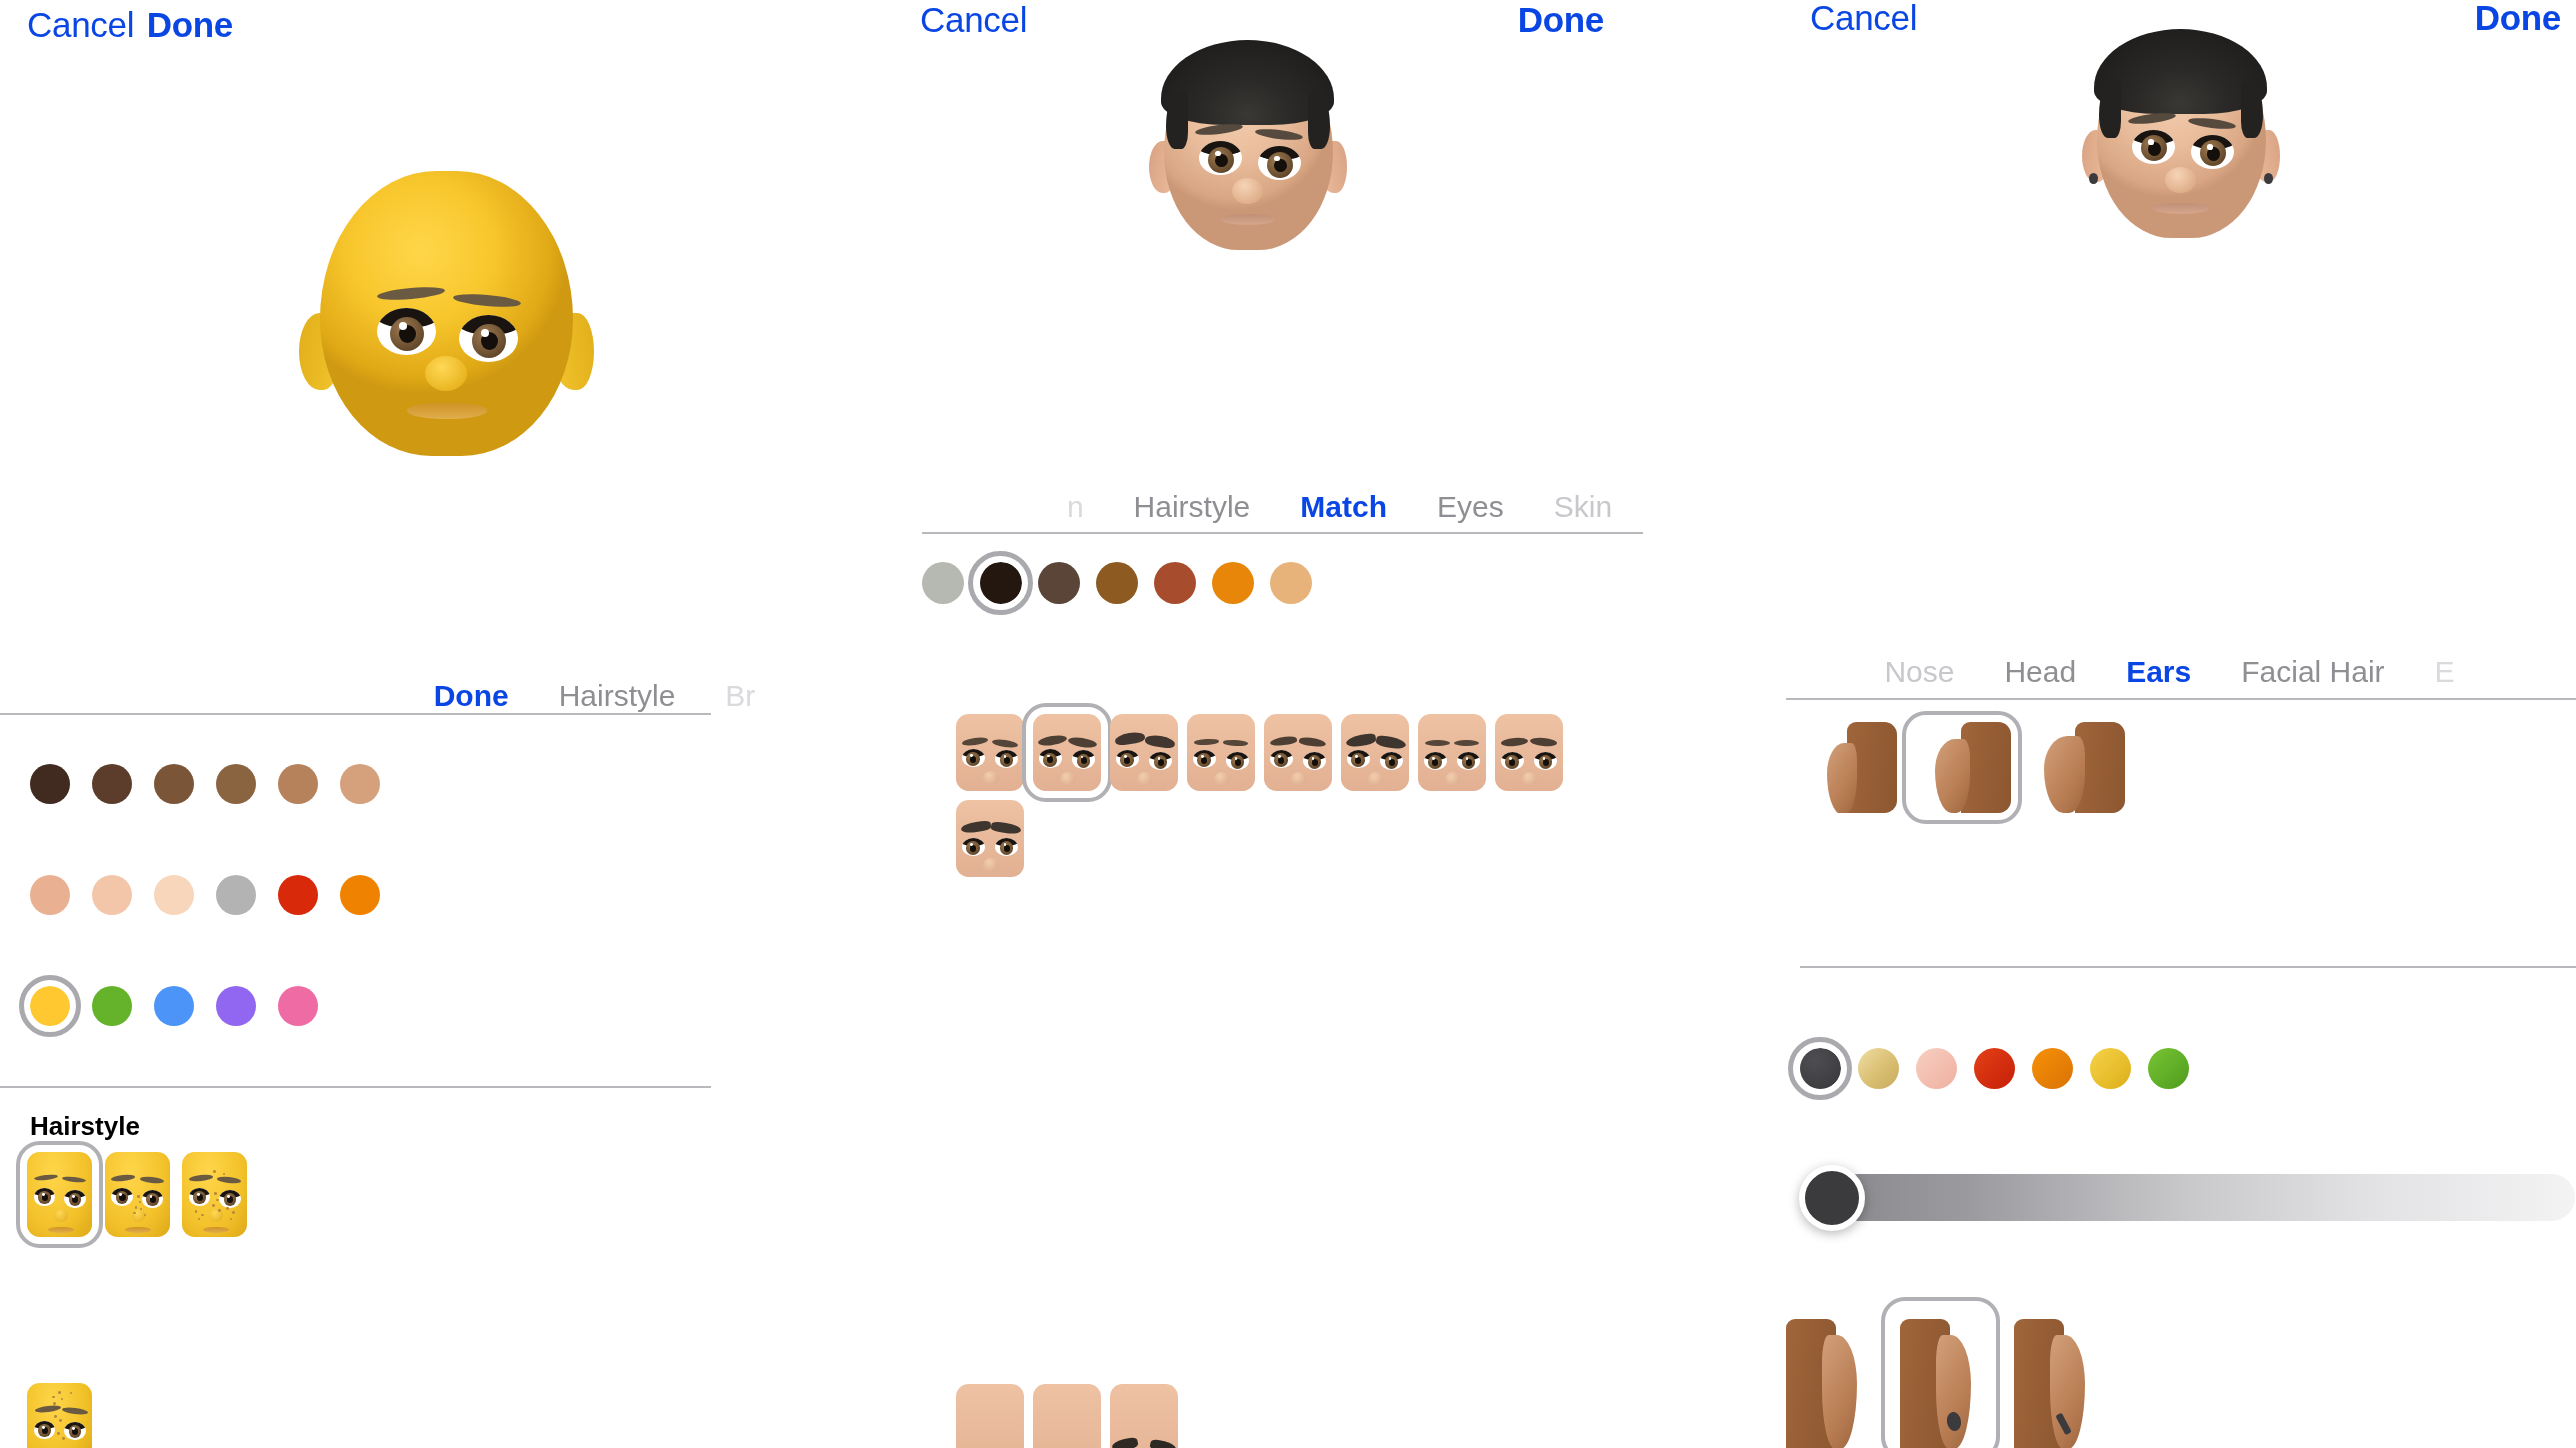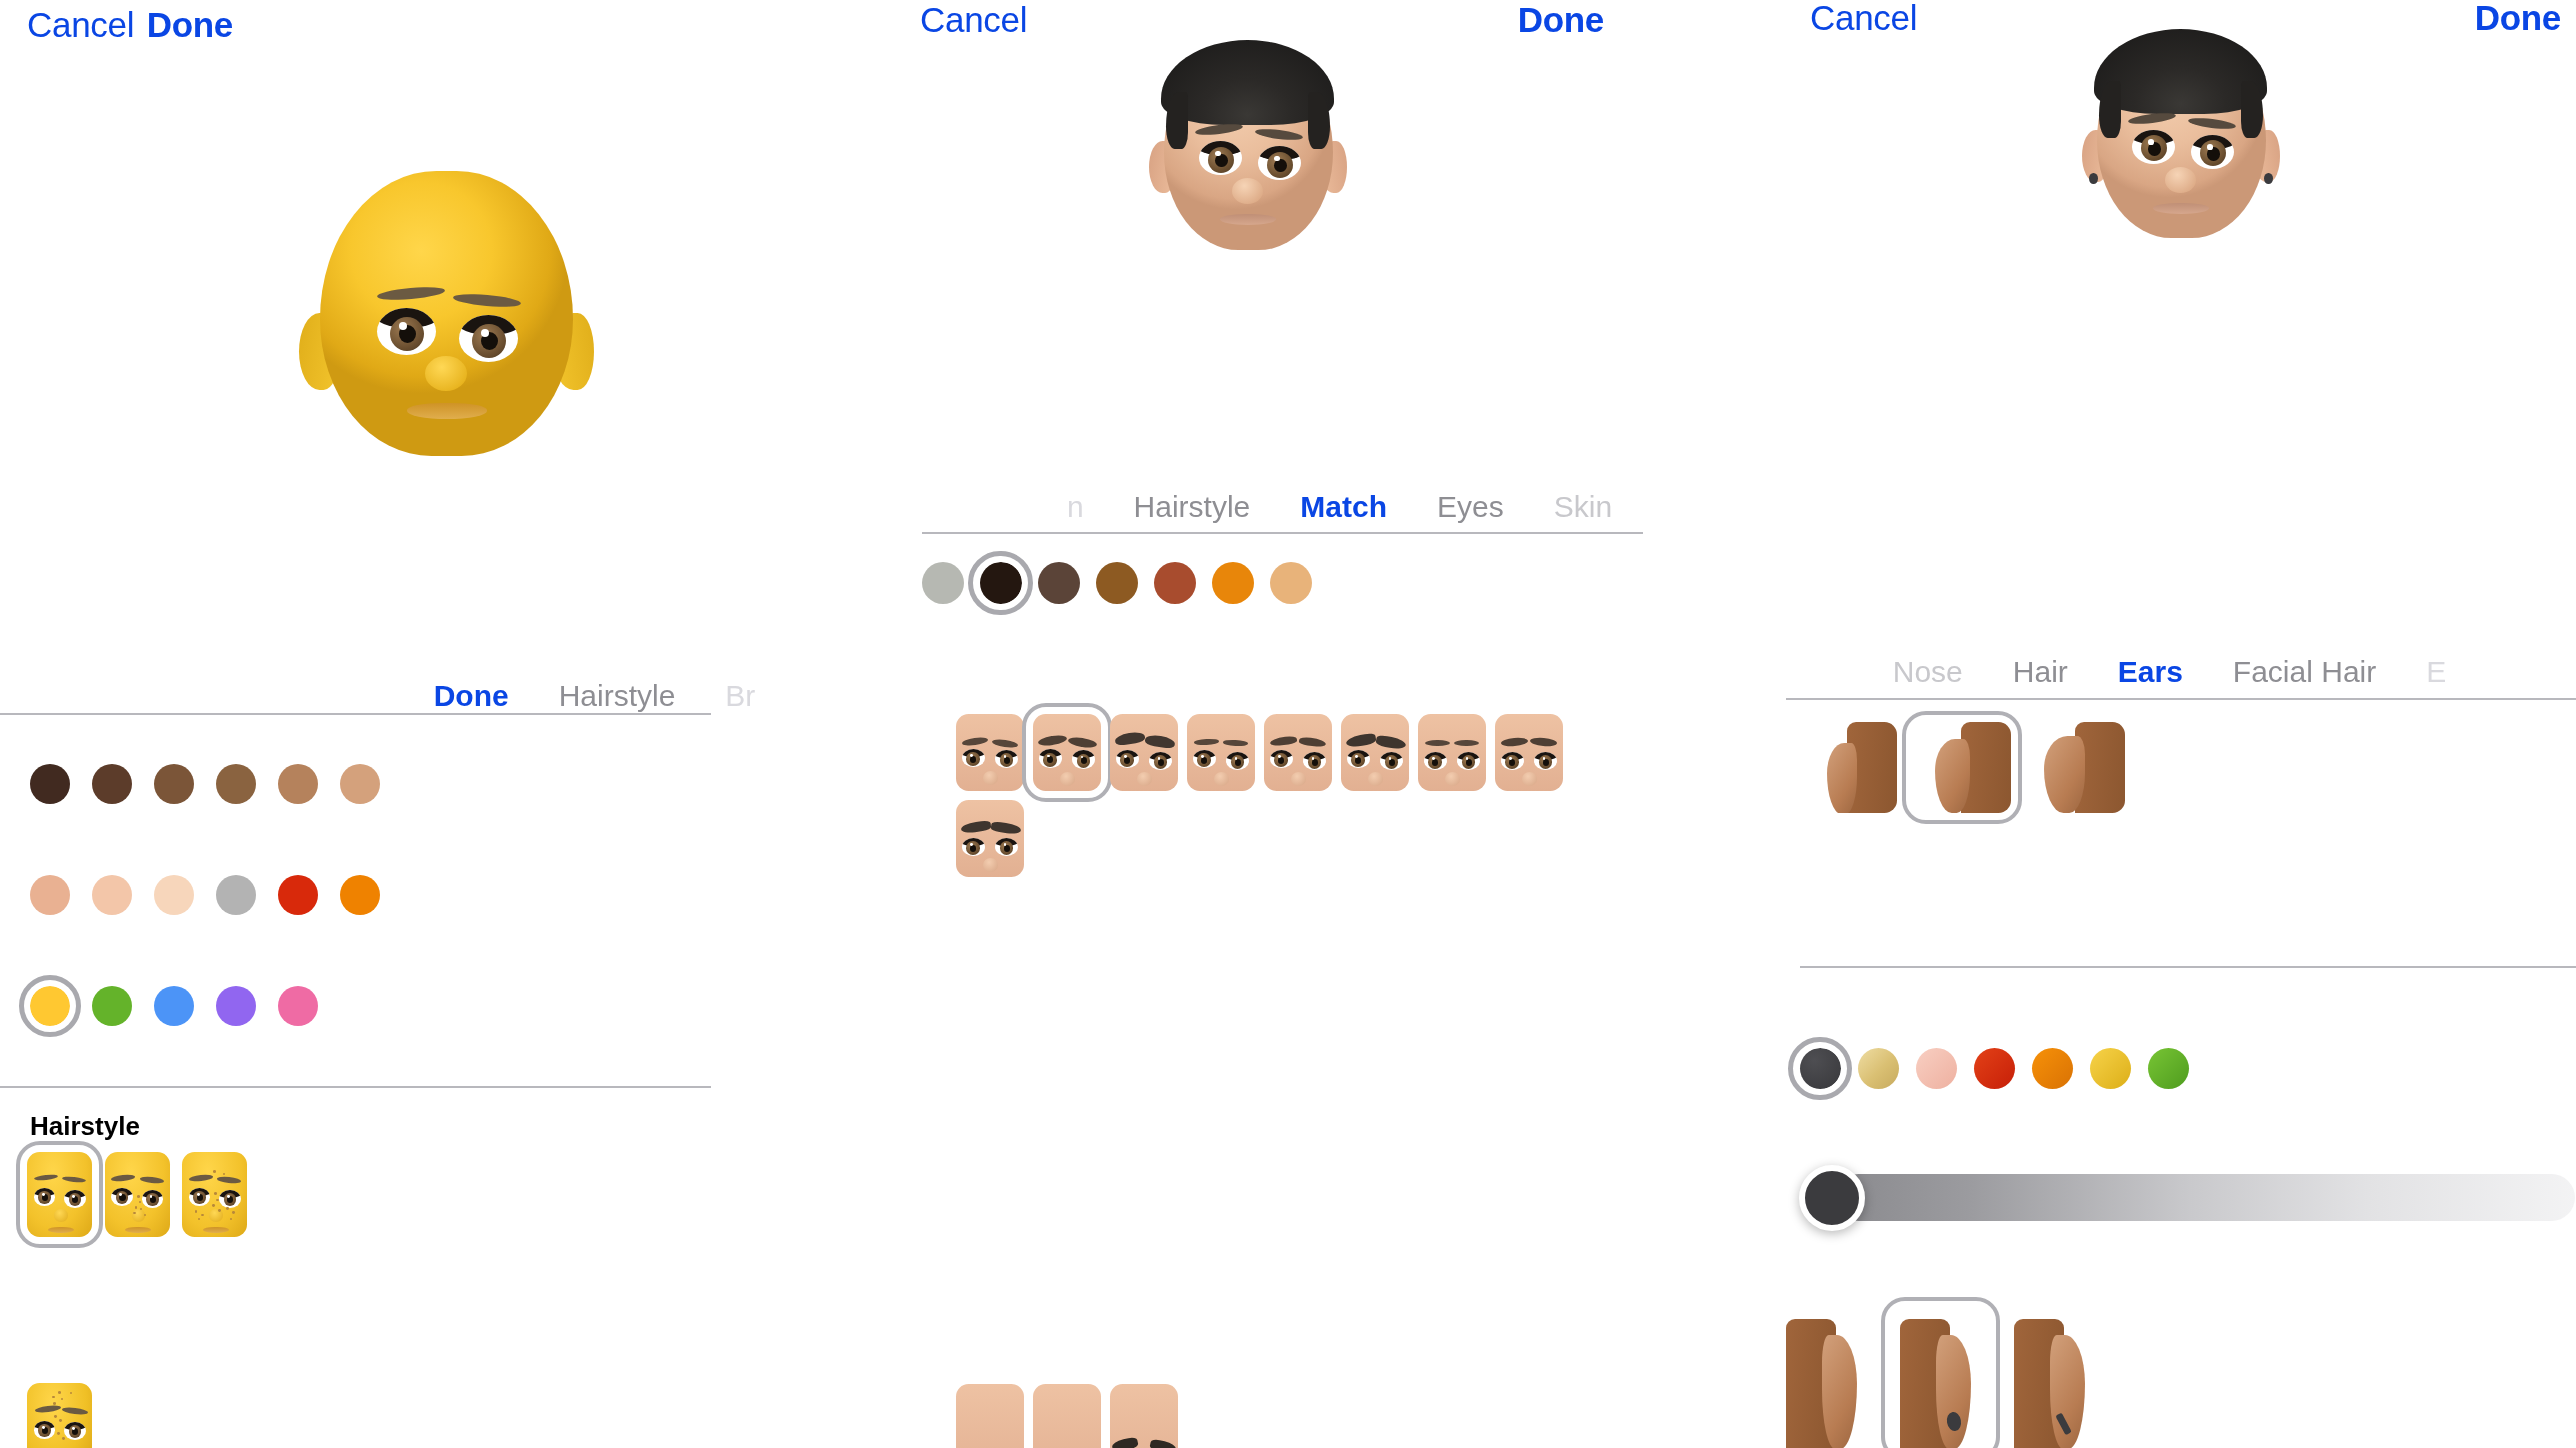--- a/index.html
+++ b/index.html
@@ -589,21 +589,21 @@
         </div>
         <div class="nose" style="left:81px; top:138px; width:31px; height:26px;
                     background:radial-gradient(ellipse at 40% 30%, #f6d4b6, #ddab87 78%, #cf9b77 100%);"></div>
         <div class="mouth" style="left:69px; top:174px; width:56px; height:11.4px;
                     background:linear-gradient(180deg,#c08f76,#d6a78d); border-radius:48% 48% 54% 54%;"></div>
       </div>
     </div>
 
     <div class="tabbar" style="top:638px;">
       <button class="tab faded" style="margin-left:-23px;">Nose</button>
-      <button class="tab">Hair</button>
+      <button class="tab">Head</button>
       <button class="tab active">Ears</button>
       <button class="tab">Facial Hair</button>
       <button class="tab faded2">E</button>
     </div>
     <div class="hrule" style="top:698px; left:0; width:790px;"></div>
 
     <div class="tile-grid" style="top:722px; left:13.7px; gap:17px;">
       <div class="tile" style="width:97px;height:91px;">
         <div class="tile-inner" style="background:transparent;">
           <div style="position:absolute;left:47px;top:0;width:50px;height:91px;background:linear-gradient(95deg,#a0653b,#8c5730);border-radius:9px 9px 0 0;"></div>

